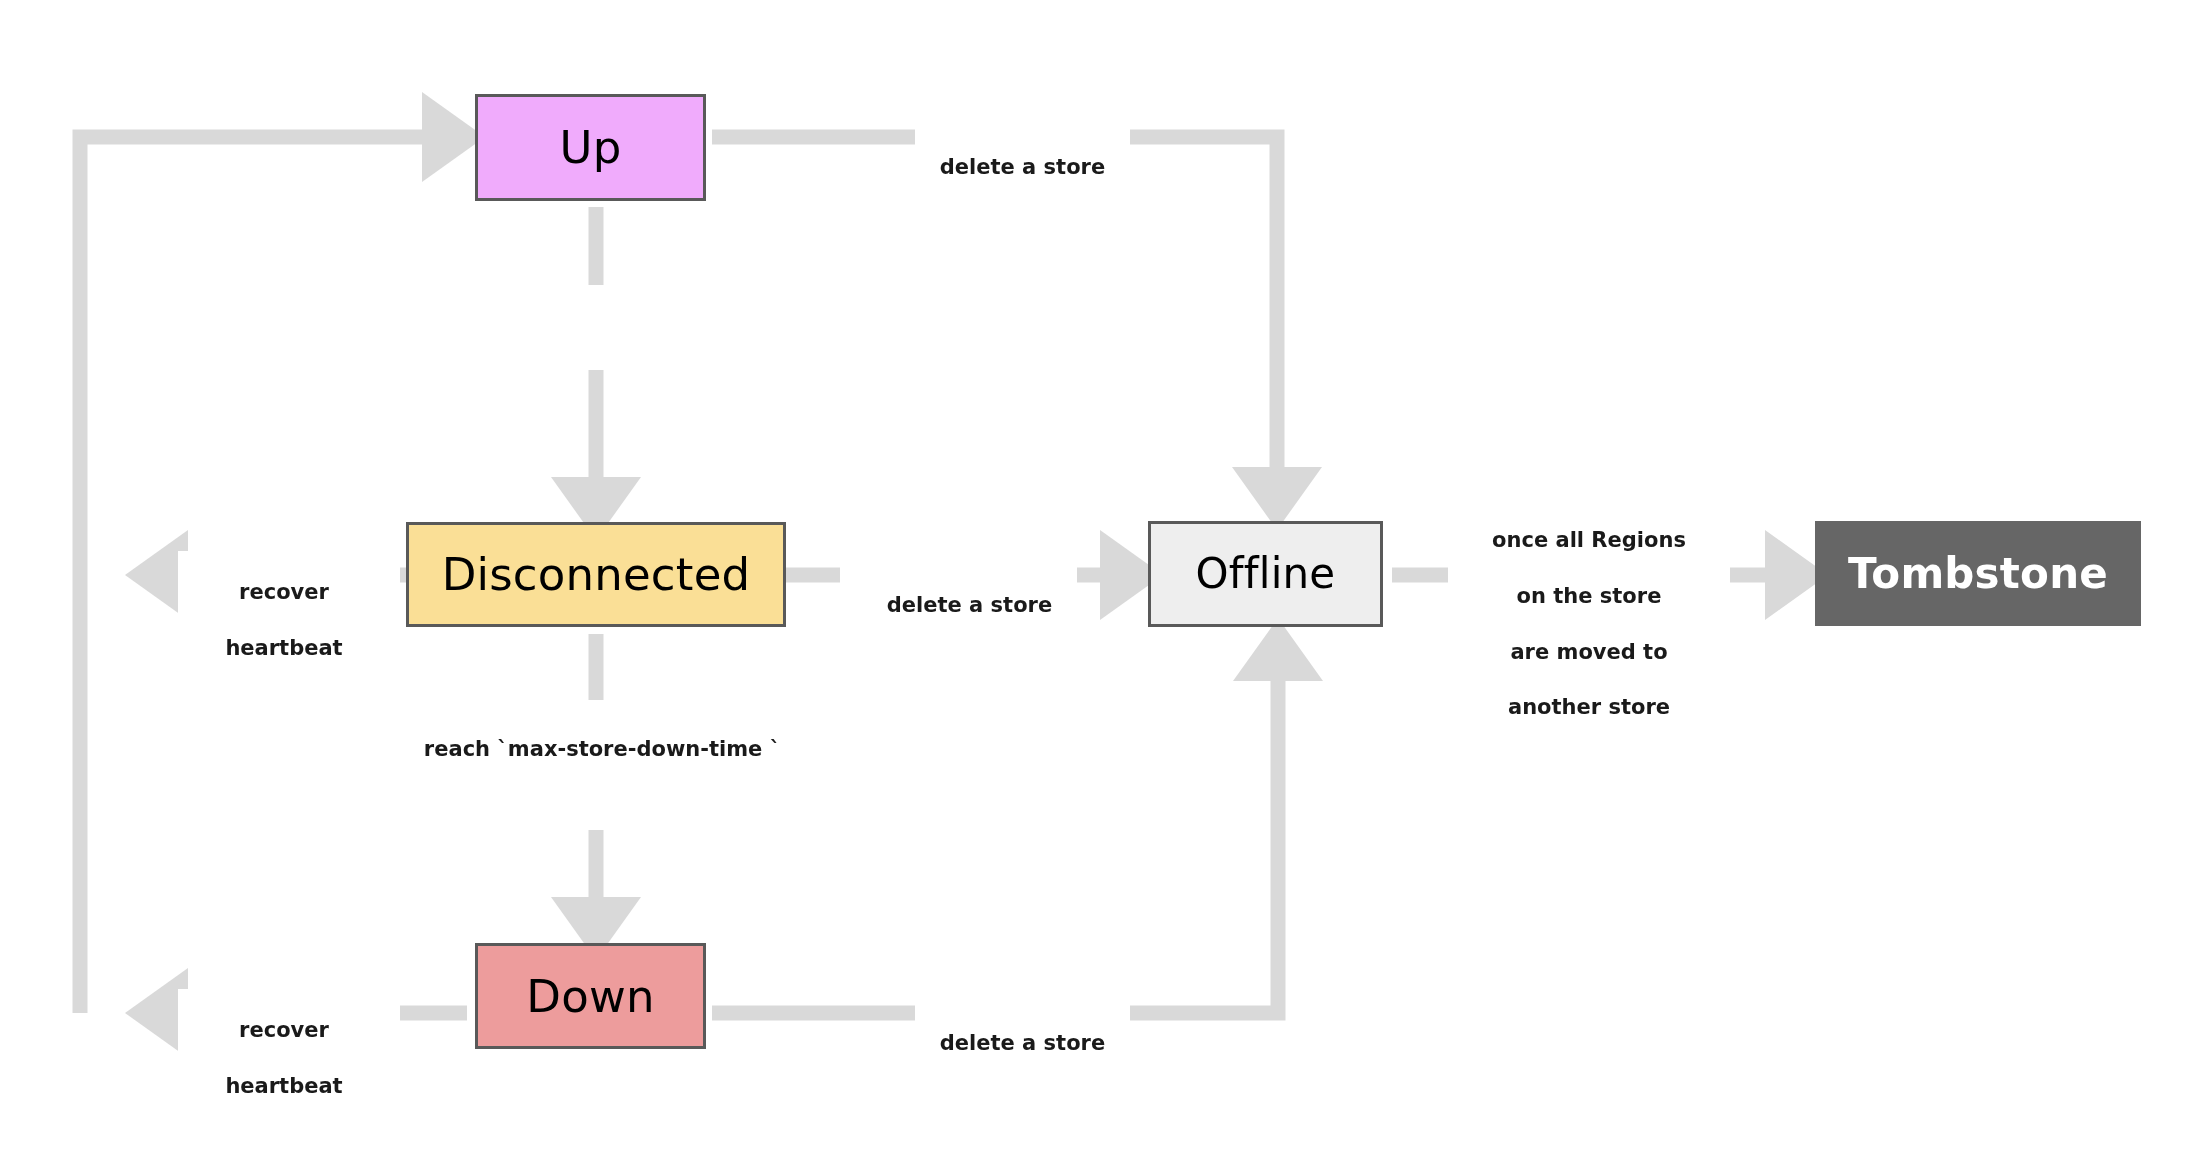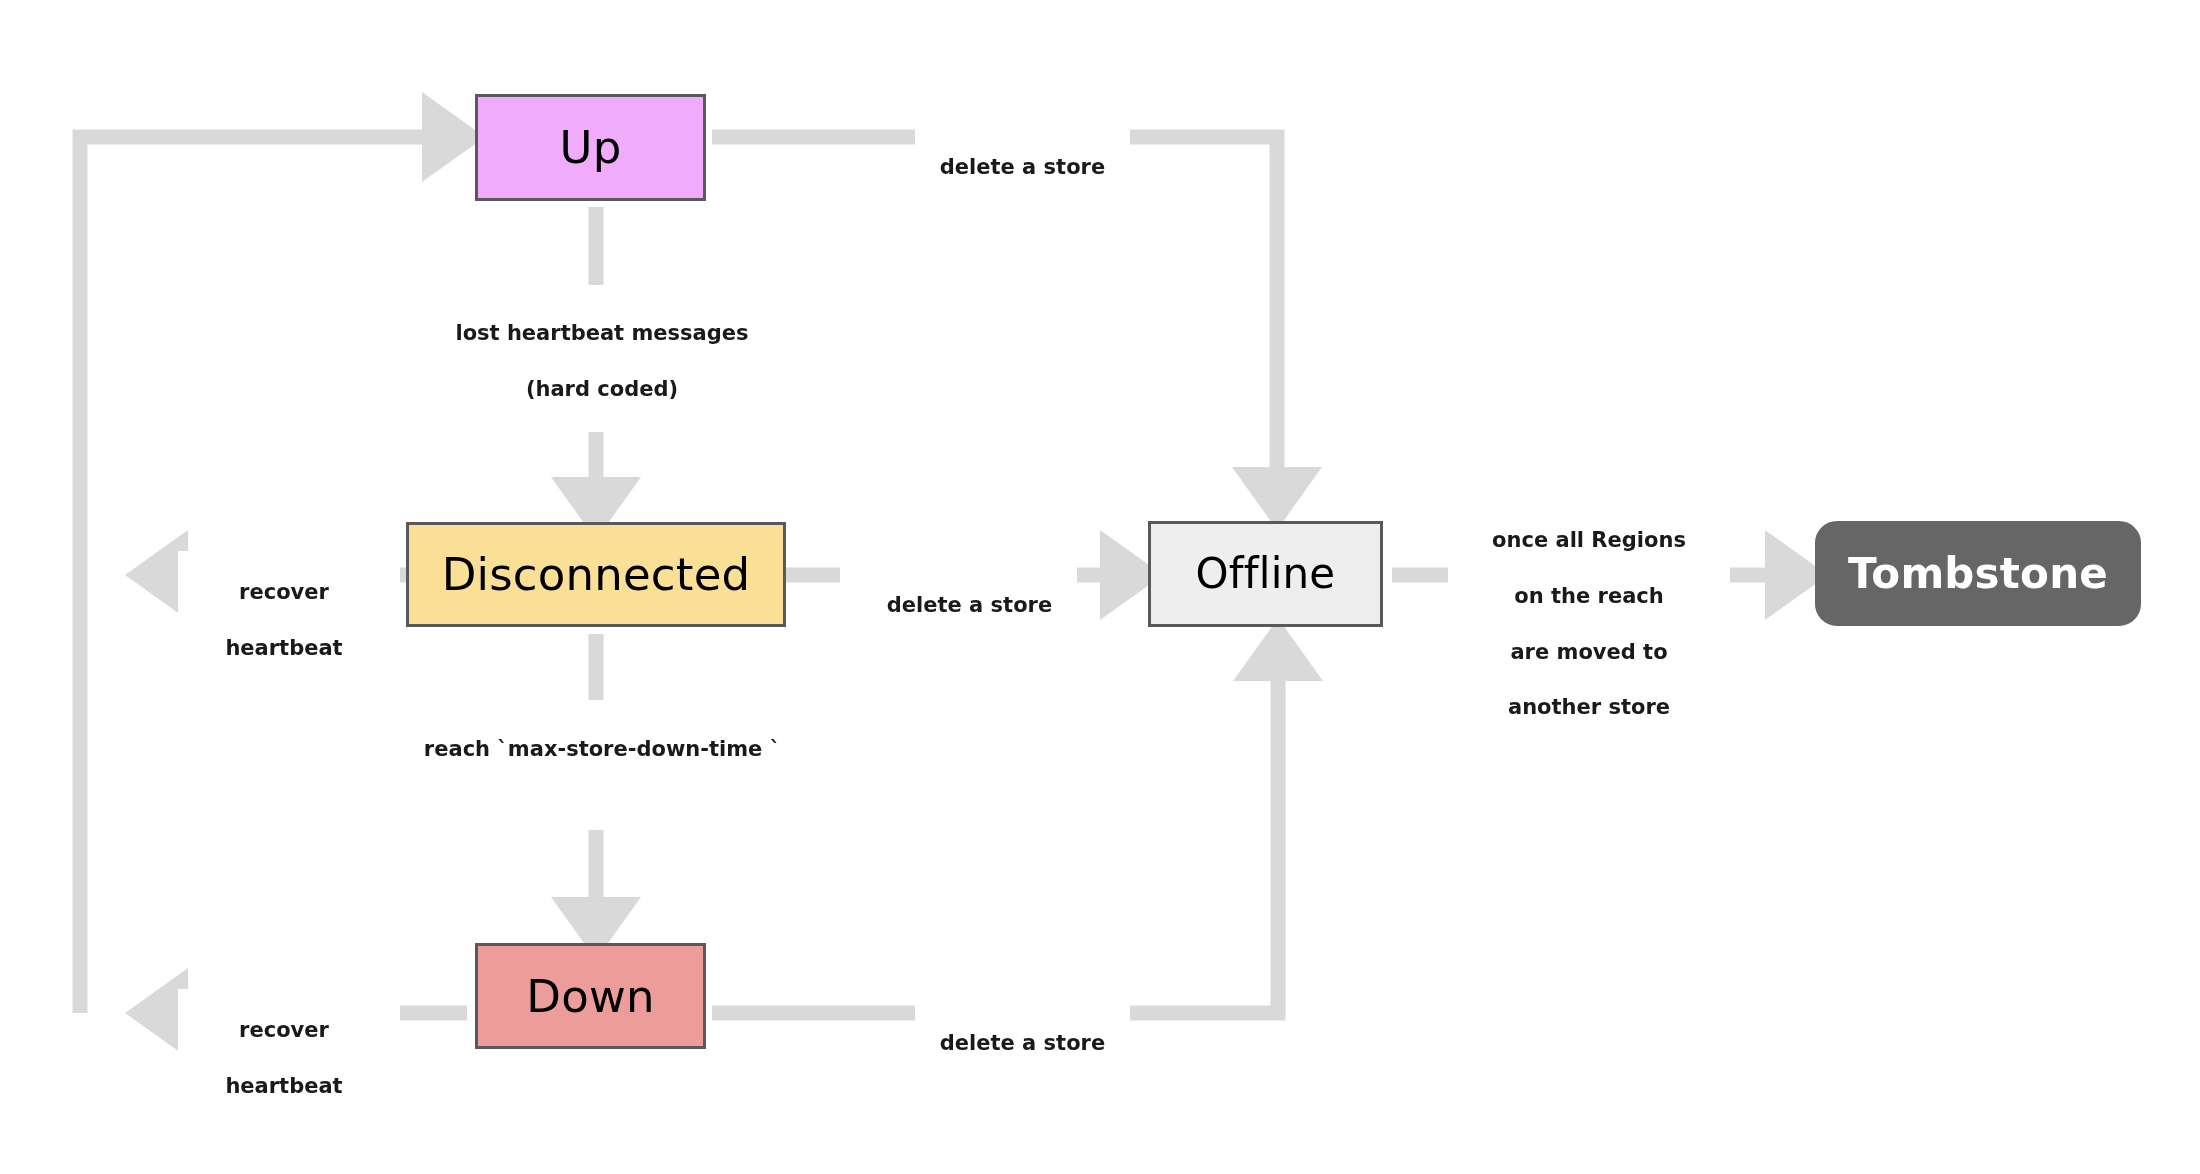--- a/index.html
+++ b/index.html
@@ -59,21 +59,20 @@
     background: #eeeeee;
     font-size: 42px;
   }
   #node-tombstone {
     left: 1815px; top: 521px;  width: 326px;  height: 105px;
     background: #666666;
     border-color: #666666;
     color: #ffffff;
     font-size: 42px;
     font-weight: bold;
-    border-radius: 22px;
   }
   .edge-label {
     position: absolute;
     color: #1a1a1a;
     font-size: 21px;
     line-height: 1.33;
     text-align: center;
     white-space: pre-line;
     background: #ffffff;
     padding: 0 6px;
@@ -149,24 +148,20 @@
   </div>
 
   <div class="node" id="node-tombstone">
     <span class="node-label">Tombstone</span>
   </div>
 
   <div class="edge-label" style="left:915px; top:126px; width:203px;">
     <span>delete a store</span>
   </div>
 
-  <div class="edge-label" style="left:441px; top:292px; width:310px;">
-    <span>lost heartbeat messages</span>
-    <span>(hard coded)</span>
-  </div>
 
   <div class="edge-label" style="left:178px; top:551px; width:200px;">
     <span>recover</span>
     <span>heartbeat</span>
   </div>
 
   <div class="edge-label" style="left:862px; top:564px; width:203px;">
     <span>delete a store</span>
   </div>
 
@@ -178,18 +173,18 @@
     <span>recover</span>
     <span>heartbeat</span>
   </div>
 
   <div class="edge-label" style="left:915px; top:1002px; width:203px;">
     <span>delete a store</span>
   </div>
 
   <div class="edge-label" style="left:1448px; top:499px; width:270px;">
     <span>once all Regions</span>
-    <span>on the reach</span>
+    <span>on the store</span>
     <span>are moved to</span>
     <span>another store</span>
   </div>
 
 </div>
 
 </body></html>

